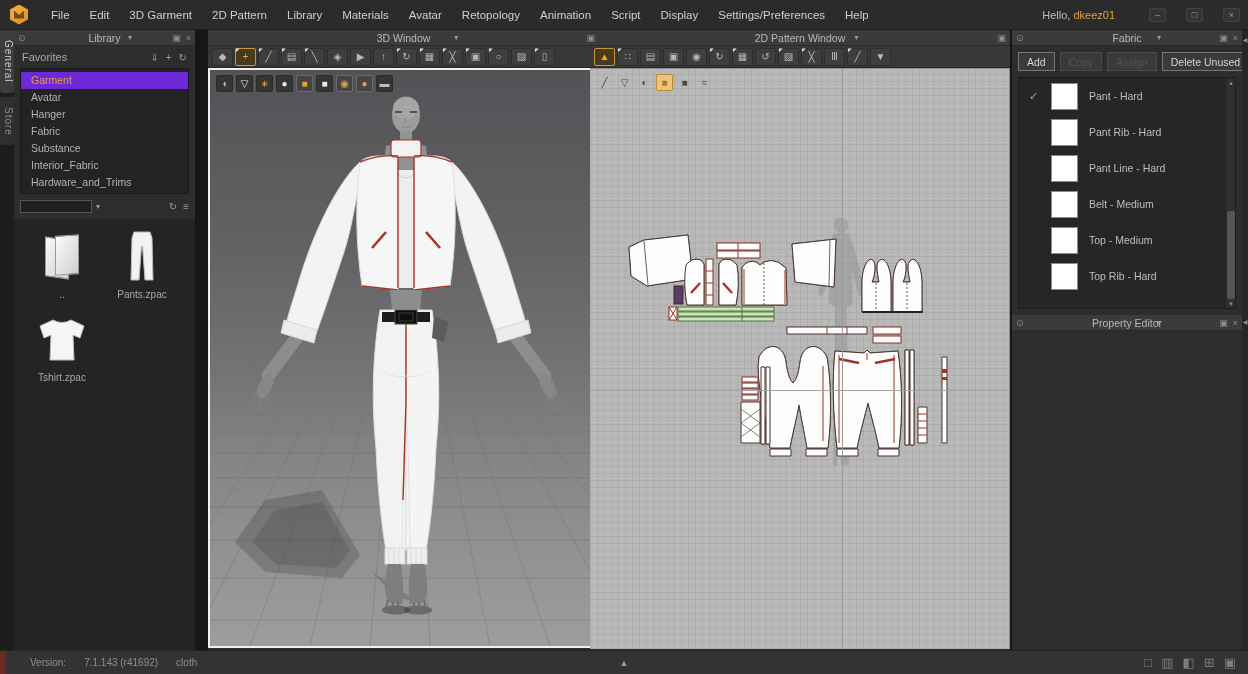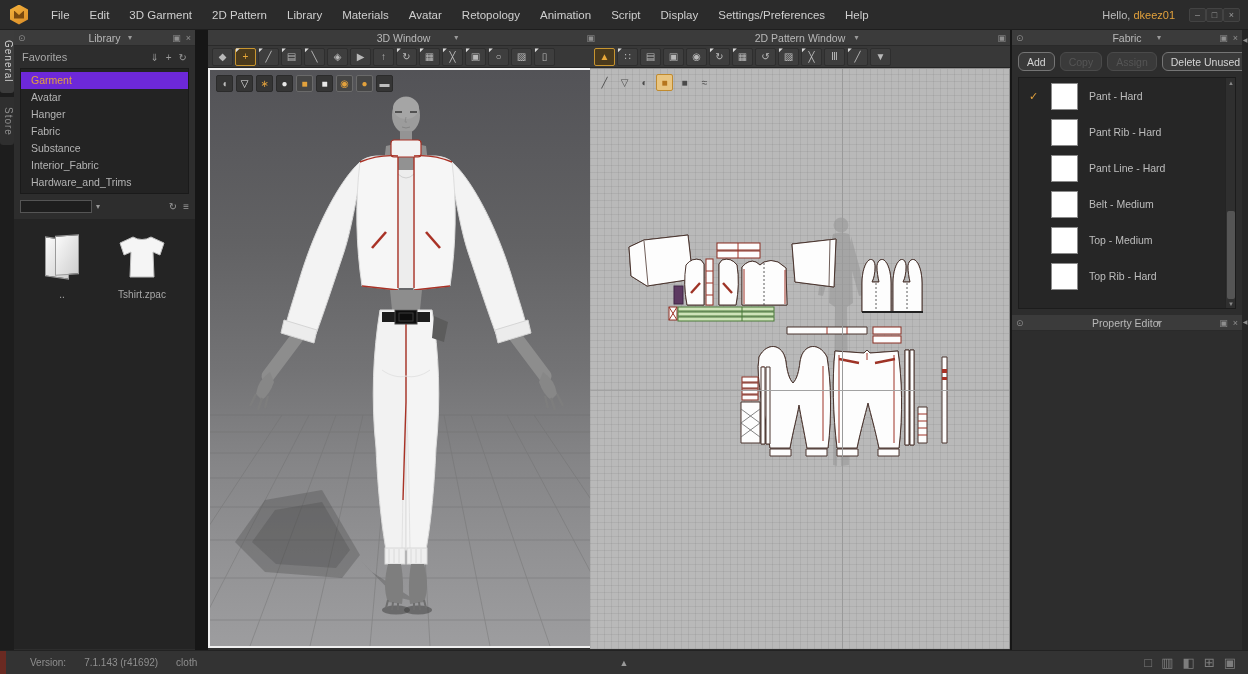--- a/index.html
+++ b/index.html
@@ -11,21 +11,21 @@
   
   .menubar { position:absolute; left:0; top:0; width:1248px; height:30px; background:#2b2b2b;
     border-bottom:1px solid #1e1e1e; display:flex; align-items:center; }
   .logo { width:20px; height:20px; margin:0 12px 0 9px; position:relative;
     background:linear-gradient(145deg,#f4b23c,#d98c28);
     clip-path:polygon(50% 0,95% 25%,95% 75%,50% 100%,5% 75%,5% 25%); }
   .logo::after { content:""; position:absolute; left:5px; top:6px; width:10px; height:8px;
     background:#7a4a10; clip-path:polygon(0 0,50% 55%,100% 0,100% 100%,0 100%); }
   .menu-items { display:flex; align-items:center; height:100%; }
   .menu-item { padding:0 10px; line-height:30px; color:#cfcfcf; font-size:11.5px; cursor:default; }
-  .menubar-right { margin-left:auto; display:flex; align-items:center; gap:0; padding-right:8px; }
+  .menubar-right { margin-left:auto; display:flex; align-items:center; gap:20px; padding-right:8px; }
   .greeting { margin-right:14px; font-size:11px; color:#bdbdbd; }
   .greeting .uname { color:#e2a13c; }
   .winctl { width:17px; height:14px; display:flex; align-items:center; justify-content:center;
     color:#9a9a9a; font-size:9px; background:#343434; border:1px solid #434343; border-radius:2px; }
 
   
   .main { position:absolute; left:0; top:30px; width:1248px; height:620px; background:#161616; }
 
   
   .side-tabs { position:absolute; left:0; top:0; width:14px; height:620px; background:#1d1d1d; }
@@ -104,21 +104,21 @@
   svg .red { stroke:#8b2e22; stroke-width:1; fill:#fdfdfd; }
   svg .redl { stroke:#9e3326; stroke-width:1; fill:none; }
   svg .redthick { stroke:#9e3326; stroke-width:2.4; fill:none; }
   svg .dash { stroke:#333; stroke-width:.8; fill:none; stroke-dasharray:2 2; }
   svg .green { fill:#cfe3ba; stroke:#4a7a38; stroke-width:1; }
   svg .thin { stroke:#4a352f; stroke-width:.8; fill:none; }
 
   
   .rightcol { position:absolute; left:1012px; top:0; width:230px; height:620px; background:#2d2d2d; }
   .fab-btns { display:flex; gap:5px; padding:6px 6px 4px 6px; }
-  .fbtn { height:19px; background:#3a3a3a; border:1px solid #757575; border-radius:6px;
+  .fbtn { height:19px; background:#3a3a3a; border:1px solid #757575; border-radius:0;
     color:#d5d5d5; font-size:10.5px; padding:0 8px; flex:1; white-space:nowrap; }
   .fbtn.disabled { border-color:#4a4a4a; color:#555; }
   .fab-list { position:relative; margin:2px 6px; height:232px; background:#262626;
     border:1px solid #1c1c1c; overflow:hidden; }
   .fab-row { display:flex; align-items:center; height:36px; padding-left:10px; }
   .fab-check { width:22px; color:#e2a13c; font-size:11px; }
   .fab-swatch { width:27px; height:27px; background:#fff; border:1px solid #8a8a8a; margin-right:11px; }
   .fab-label { font-size:10.5px; color:#bdbdbd; }
   .fab-scroll { position:absolute; right:0; top:0; width:10px; height:100%; background:#2f2f2f;
     border-left:1px solid #242424; }
@@ -219,20 +219,28 @@
       </div>
       <div class="thumbs">
         <div class="thumb">
           <div class="timg">
               <div class="folder-sheet">
                 <div class="s1"></div>
                 <div class="s2"></div>
               </div>
             </div>
           <div class="tlabel">..</div>
+        </div>
+        <div class="thumb">
+          <div class="timg">
+            <svg width="40" height="54" viewBox="0 0 40 54">
+              <path d="M12,2 L28,2 L30,8 L31,50 L23,50 L20.5,16 L19.5,16 L17,50 L9,50 L10,8 Z" fill="#f2f2f2" stroke="#b9b9b9" stroke-width="1"></path>
+            </svg>
+          </div>
+          <div class="tlabel">Pants.zpac</div>
         </div>
         <div class="thumb">
           <div class="timg">
             <svg width="52" height="48" viewBox="0 0 52 48">
               <path d="M17,4 Q26,9 35,4 L48,10 L44,22 L37,19 L38,44 L14,44 L15,19 L8,22 L4,10 Z" fill="#f5f5f5" stroke="#bdbdbd" stroke-width="1"></path>
             </svg>
           </div>
           <div class="tlabel">Tshirt.zpac</div>
         </div>
       </div>

